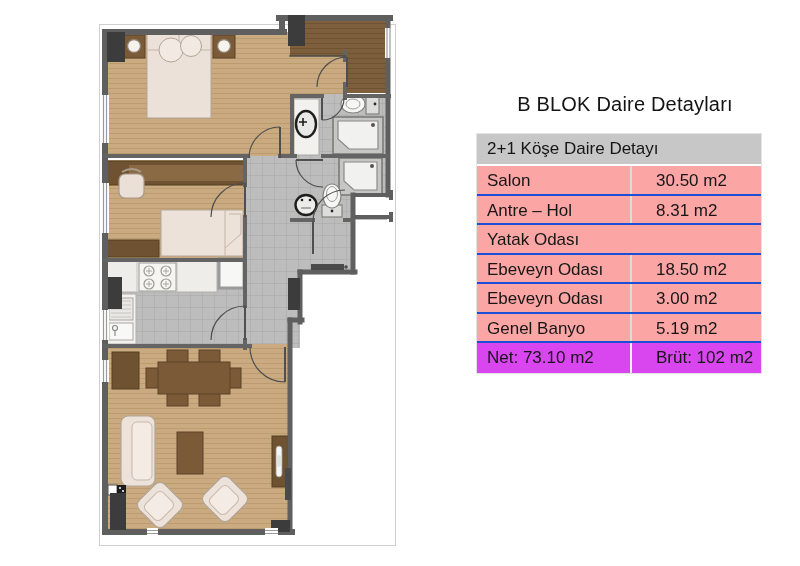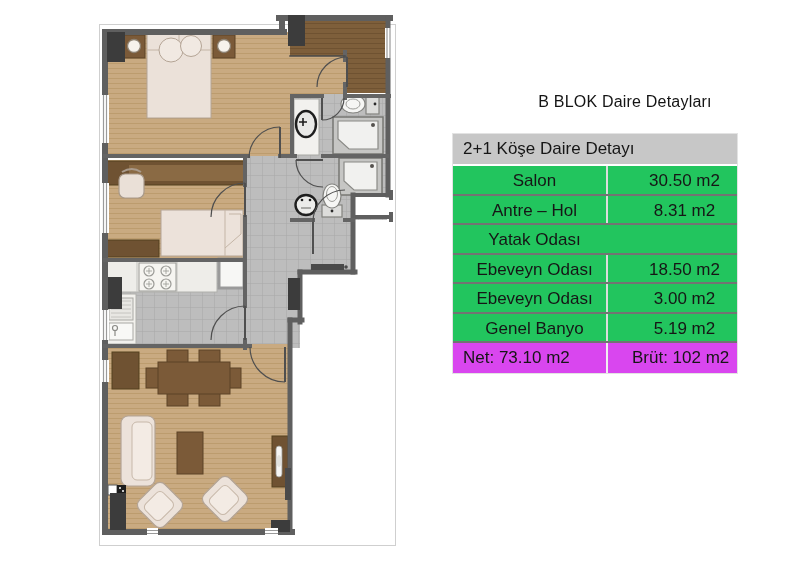--- a/index.html
+++ b/index.html
@@ -1,26 +1,26 @@
 <!DOCTYPE html>
 <html><head>
 <meta charset="utf-8">
 <style>
   html,body{margin:0;padding:0;background:#ffffff;width:800px;height:566px;overflow:hidden;
     font-family:"Liberation Sans","DejaVu Sans",sans-serif;}
   #stage{position:relative;width:800px;height:566px;background:#fff;}
   #plan{position:absolute;left:95px;top:8px;width:305px;height:545px;}
   #title{position:absolute;left:468px;top:93px;width:314px;text-align:center;
-    font-size:16px;color:#141414;letter-spacing:0.2px;}
-  #aptTable{position:absolute;left:452px;top:133px;width:286px;border:1px solid #e3e3e3;
+    font-size:20px;color:#141414;letter-spacing:0.2px;}
+  #aptTable{position:absolute;left:476px;top:133px;width:286px;border:1px solid #e3e3e3;
     box-sizing:border-box;font-size:17px;color:#161616;}
   .thead{background:#c7c7c7;height:30px;line-height:30px;padding-left:10px;
     border-bottom:2px solid #ffffff;}
-  .trow{display:flex;height:29.5px;line-height:29.5px;background:#22c55e;
-    border-bottom:2px solid #737373;box-sizing:border-box;text-align:center;}
+  .trow{display:flex;height:29.5px;line-height:29.5px;background:#fca5a5;
+    border-bottom:2px solid #1d4ed8;box-sizing:border-box;}
   .trow:last-of-type{border-bottom:none;}
   .c1{width:153px;padding-left:10px;box-sizing:border-box;}
   .c2{flex:1;padding-left:24px;border-left:2px solid #dcdcdc;box-sizing:border-box;}
   .tfoot{display:flex;background:#d946ef;height:30px;line-height:30px;}
   .tfoot .c2{border-left:2px solid #efefef;}
 </style>
 </head>
 <body>
 
 <div id="stage">

